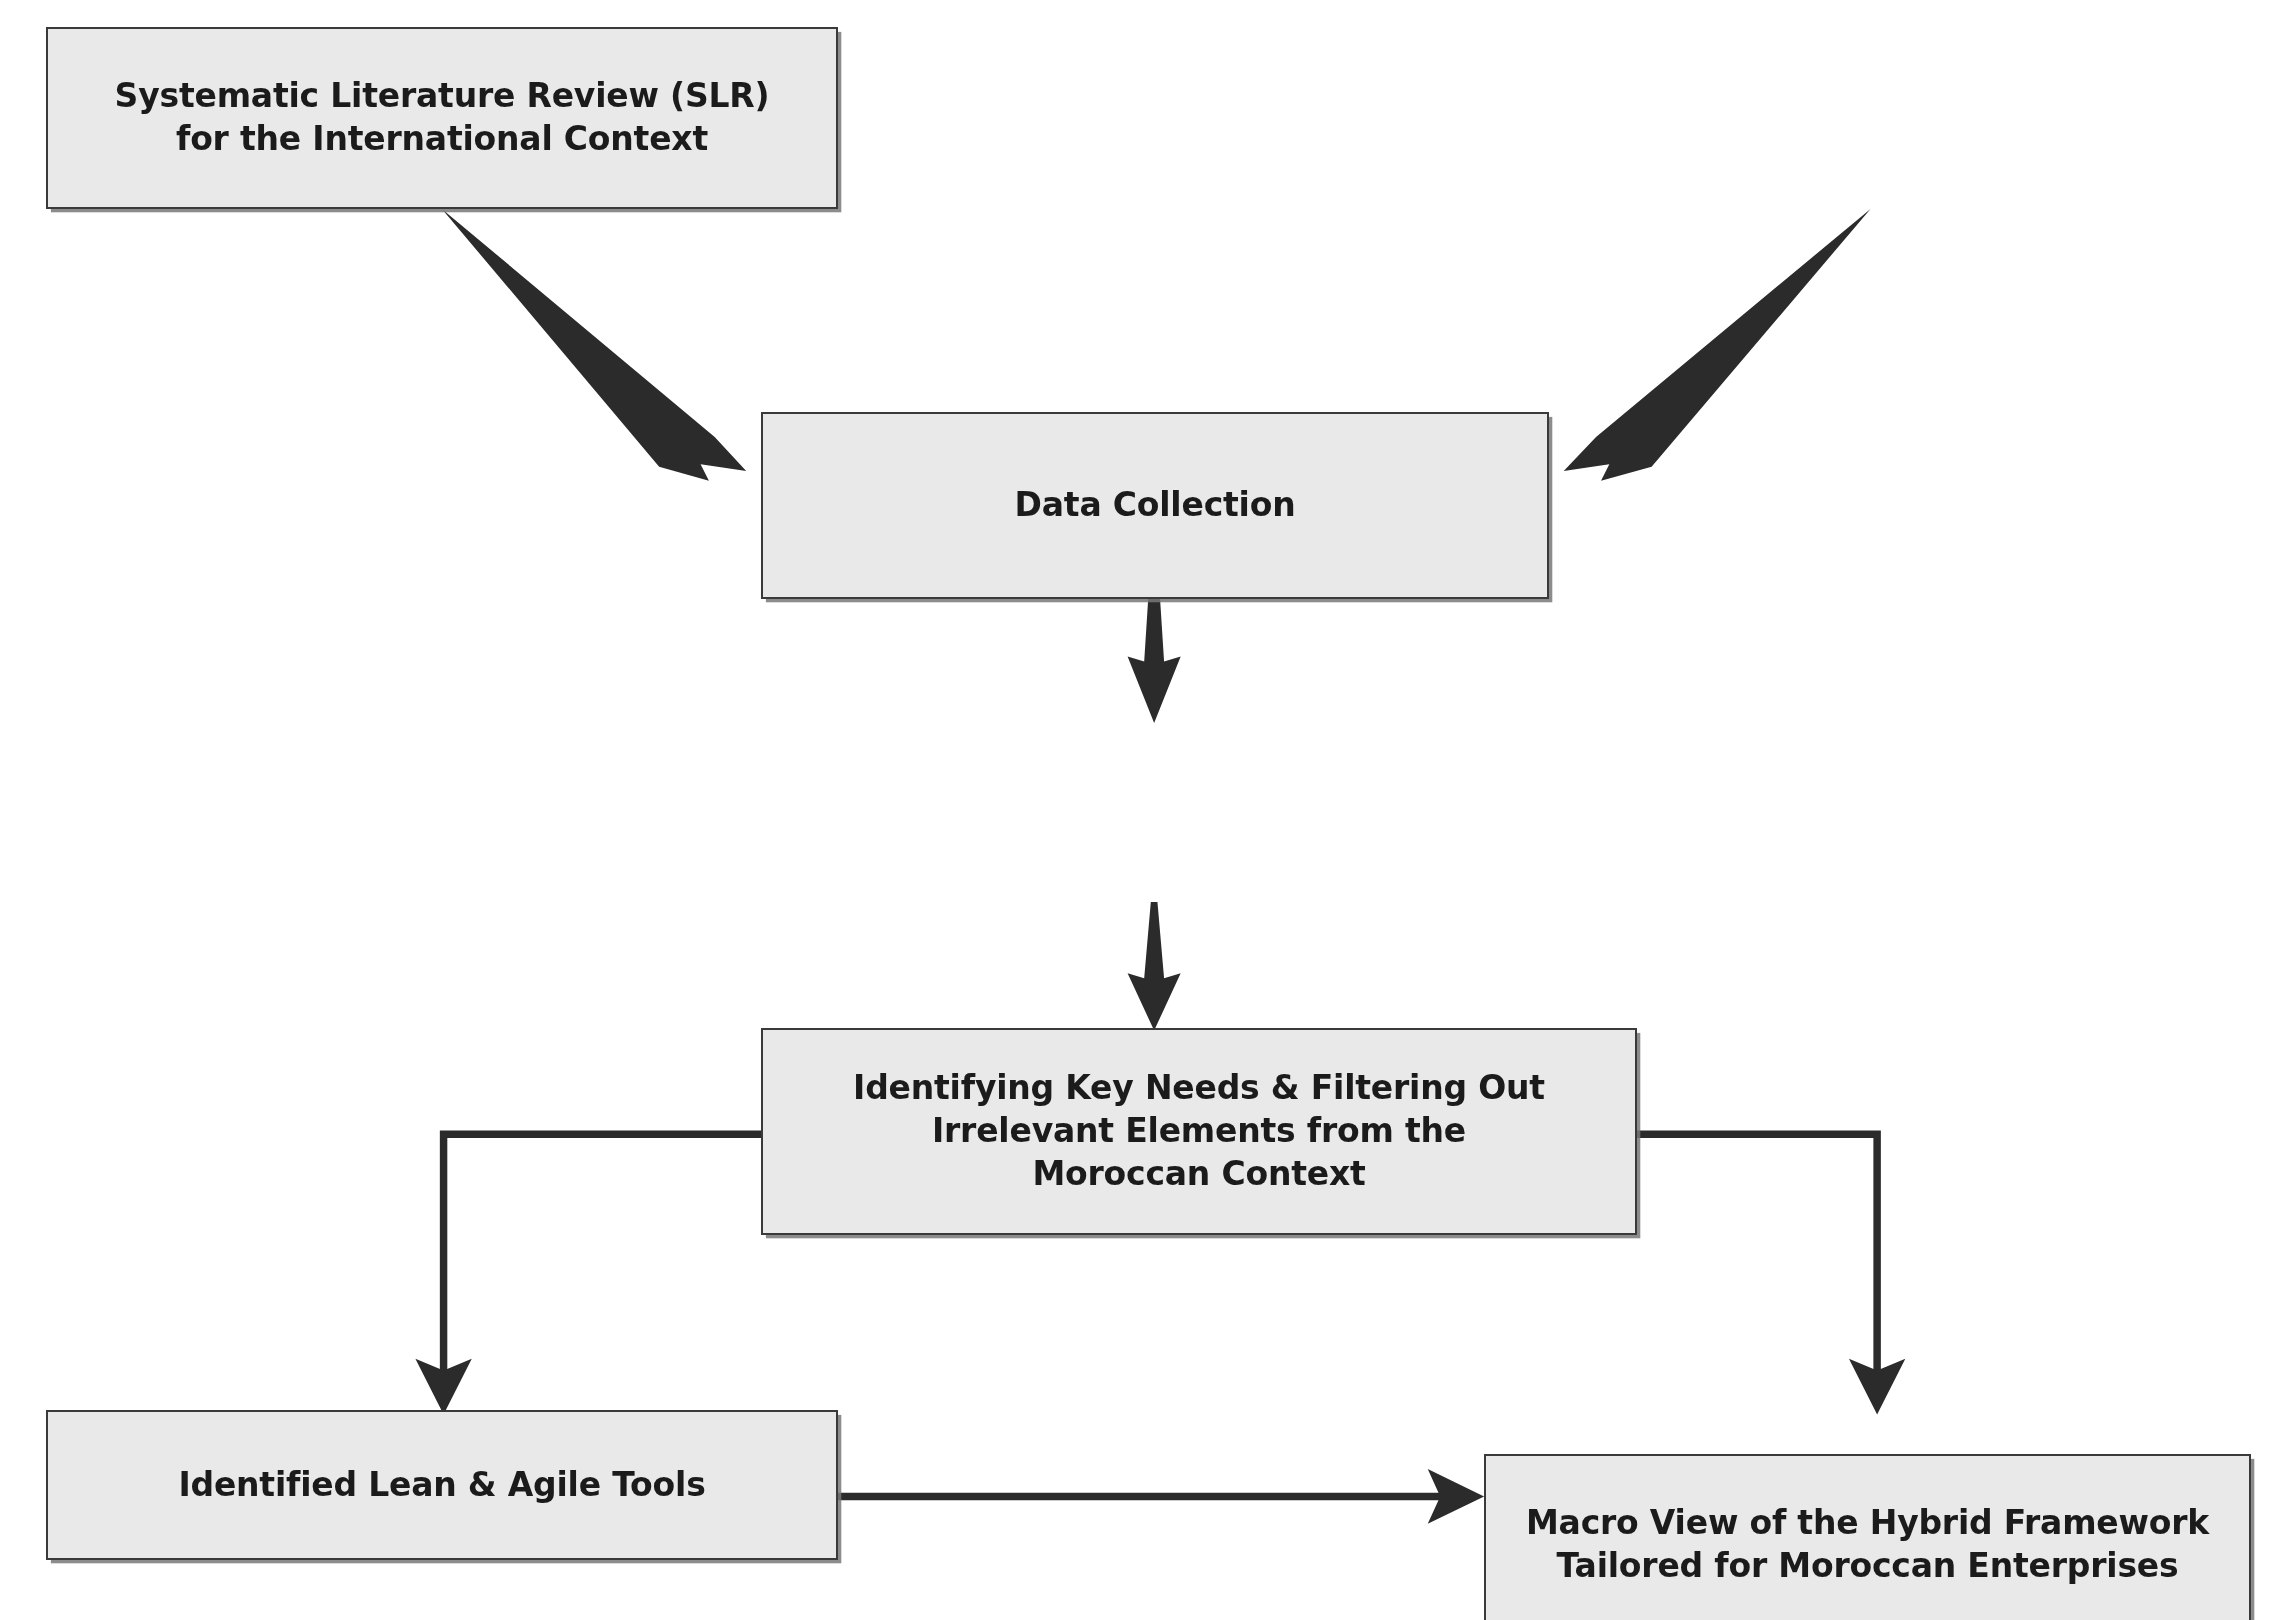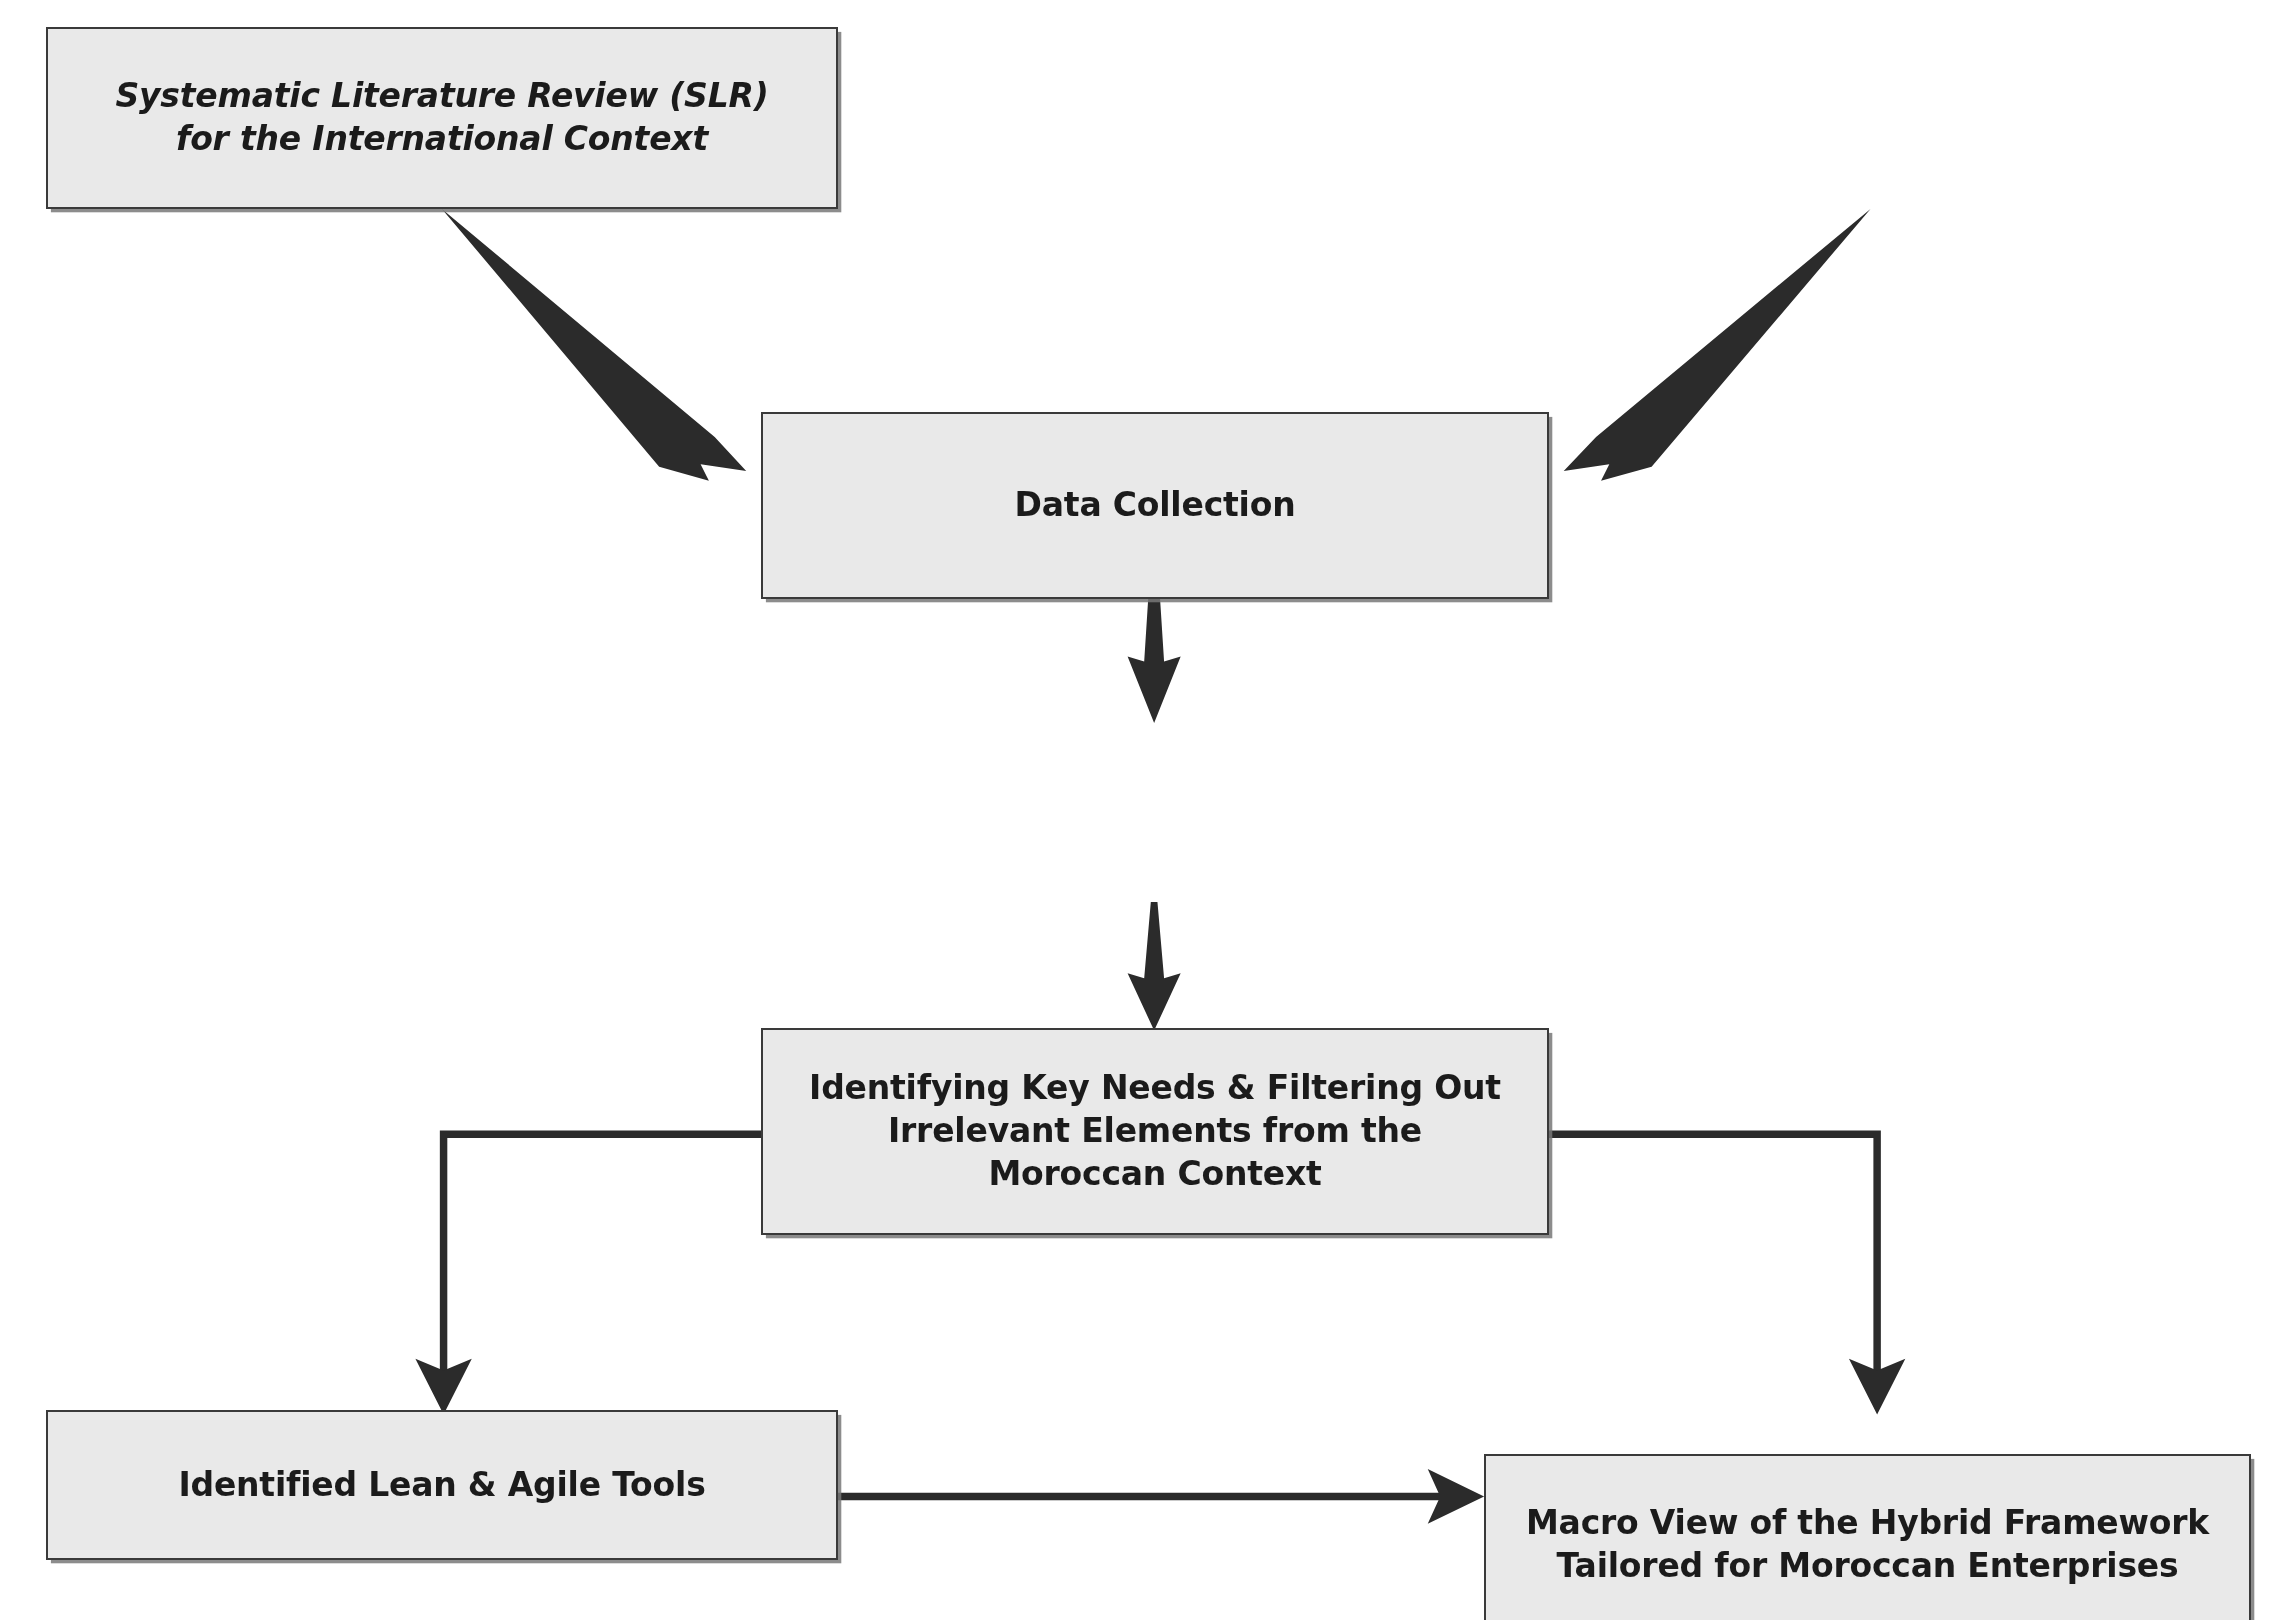--- a/index.html
+++ b/index.html
@@ -78,32 +78,32 @@
       <path d="M 1868 1368 L 2264 1368 L 2264 1660" fill="none" stroke="#2b2b2b" stroke-width="9"></path>
       <path d="M 2264 1706 L 2230 1639 L 2264 1653 L 2298 1639 Z" fill="#2b2b2b"></path>
     </g>
 
     <g>
       <path d="M 1010 1805 L 1742 1805" fill="none" stroke="#2b2b2b" stroke-width="9"></path>
       <path d="M 1790 1805 L 1722 1772 L 1737 1805 L 1722 1838 Z" fill="#2b2b2b"></path>
     </g>
   </svg>
 
-  <div class="node-box" style="left:46px; top:26.5px; width:792px; height:182px;font-style:italic;">
+  <div class="node-box" style="left:46px; top:26.5px; width:792px; height:182px;">
     <span class="node-label">Systematic Literature Review (SLR)
 for the International Context</span>
   </div>
 
 
   <div class="node-box" style="left:761px; top:372px; width:788px; height:187px;margin-top:40px;">
     <span class="node-label">Data Collection</span>
   </div>
 
 
-  <div class="node-box" style="left:761px; top:1028px; width:788px; height:207px;">
+  <div class="node-box" style="left:761px; top:1028px; width:876px; height:207px;">
     <span class="node-label">Identifying Key Needs &amp; Filtering Out
 Irrelevant Elements from the
 Moroccan Context</span>
   </div>
 
   <div class="node-box" style="left:46px; top:1410px; width:792px; height:150px;">
     <span class="node-label">Identified Lean &amp; Agile Tools</span>
   </div>
 
   <div class="node-box" style="left:1484px; top:1454px; width:767px; height:182px;">

